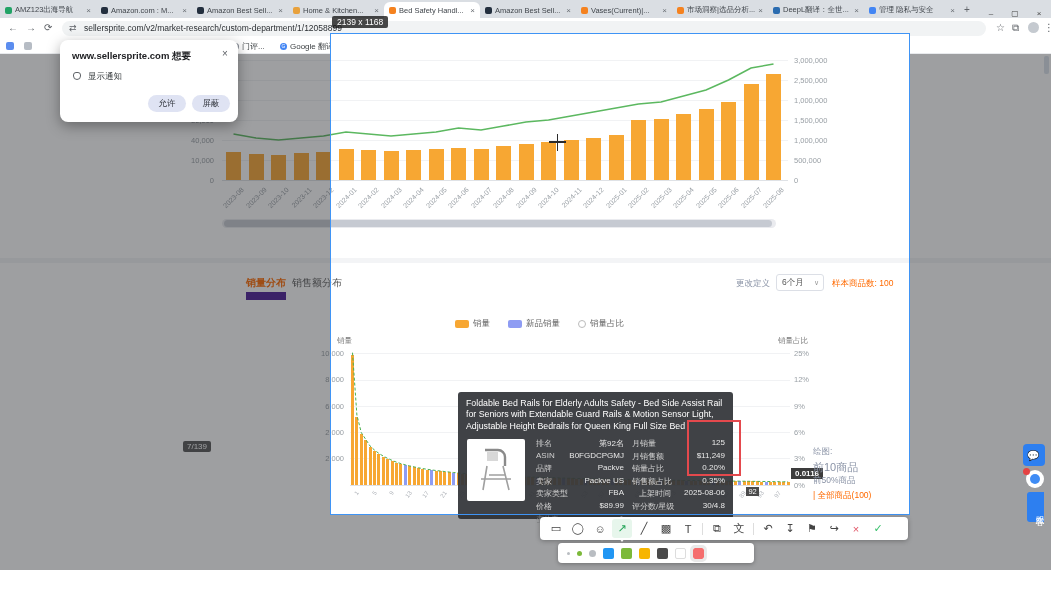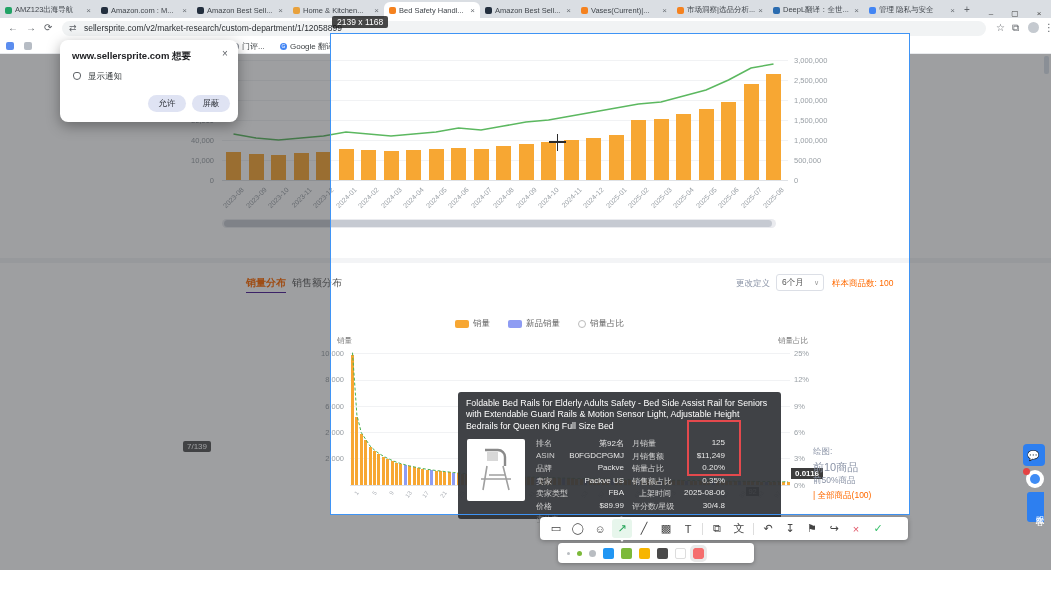--- a/index.html
+++ b/index.html
@@ -33,21 +33,21 @@
   .stool{width:20px;height:19px;display:flex;align-items:center;justify-content:center;font-size:11px;color:#444;border-radius:3px;position:relative;}
   .stool.sel{background:#e7f6ec;color:#27a65a;}
   .ssep{width:1px;height:12px;background:#ddd;margin:0 2px;}
   #palette{left:558px;top:543px;width:196px;height:20px;background:#fff;border-radius:4px;box-shadow:0 1px 4px rgba(0,0,0,.3);display:flex;align-items:center;gap:7px;padding:0 9px;z-index:5;}
   .sw{width:11px;height:11px;border-radius:2px;}
   .sw.sel{outline:3px solid #e9e9e9;}
   
   #popup{left:60px;top:40px;width:178px;height:82px;background:#fff;border-radius:8px;box-shadow:0 4px 14px rgba(0,0,0,.35);z-index:6;}
   .pbtn{position:absolute;height:17px;border-radius:9px;background:#dfe3f3;color:#30343c;font-size:8.5px;text-align:center;line-height:17px;top:55px;width:38px;}
   
-  #tt{left:458px;top:338px;width:323px;height:127px;background:rgba(52,54,58,.94);border-radius:3px;color:#fff;z-index:1;padding:6px 8px;}
+  #tt{left:458px;top:338px;width:275px;height:127px;background:rgba(52,54,58,.94);border-radius:3px;color:#fff;z-index:1;padding:6px 8px;}
   #tt .ttl{font-size:8.8px;line-height:1.3;}
   .krow{position:absolute;font-size:8px;color:#e8e8e8;white-space:nowrap;}
   
   #taskbar{left:0;top:570px;width:1051px;height:22px;background:#17181d;z-index:7;display:flex;align-items:center;}
   .titem{height:22px;display:flex;align-items:center;gap:4px;padding:0 6px;font-size:7.5px;color:#e6e8ea;position:relative;}
   .titem .ind{position:absolute;left:4px;right:4px;bottom:0;height:2px;background:#76b9ed;}
   .widget{z-index:5;}
 </style>
 </head>
 <body>
@@ -221,21 +221,21 @@
         <div class="xlab" style="left: 672.5px; top: 132px;">2025-05</div>
         <div class="xlab" style="left: 695px; top: 132px;">2025-06</div>
         <div class="xlab" style="left: 717.5px; top: 132px;">2025-07</div>
         <div class="xlab" style="left: 740px; top: 132px;">2025-08</div>
       </div>
     <div class="abs" style="left:222px;top:165px;width:554px;height:9px;background:#eaebef;border-radius:5px;">
       <div style="position:absolute;left:2px;top:1px;width:548px;height:7px;background:#c6cad2;border-radius:4px;"></div>
     </div>
     <div class="abs" style="left:0;top:204px;width:1051px;height:5px;background:#f3f4f6;"></div>
 
-    <div class="abs" style="left:246px;top:222px;font-size:10px;color:#ff6a00;font-weight:bold;border-bottom:1px solid #4c1d95;padding-bottom:2px;">销量分布</div>
+    <div class="abs" style="left:246px;top:222px;font-size:10px;color:#ff6a00;font-weight:bold;border-bottom:8px solid #4c1d95;padding-bottom:2px;">销量分布</div>
     <div class="abs" style="left:292px;top:222px;font-size:10px;color:#555;">销售额分布</div>
     <div class="abs" style="left:736px;top:224px;font-size:8.5px;color:#8a93a6;">更改定义</div>
     <div class="abs" style="left:776px;top:220px;width:48px;height:17px;border:1px solid #dcdfe6;border-radius:3px;font-size:8.5px;color:#555;line-height:15px;padding-left:5px;">
       <span>6个月</span>
       <span style="float:right;margin-right:4px;color:#999;font-size:7px;">∨</span>
     </div>
     <div class="abs" style="left:832px;top:224px;font-size:8.5px;color:#ff6a00;">样本商品数: 100</div>
 
     <div id="legendrow" class="abs" style="left:455px;top:264px;display:flex;gap:18px;align-items:center;">
         <div style="display: flex; align-items: center; gap: 4px;">

